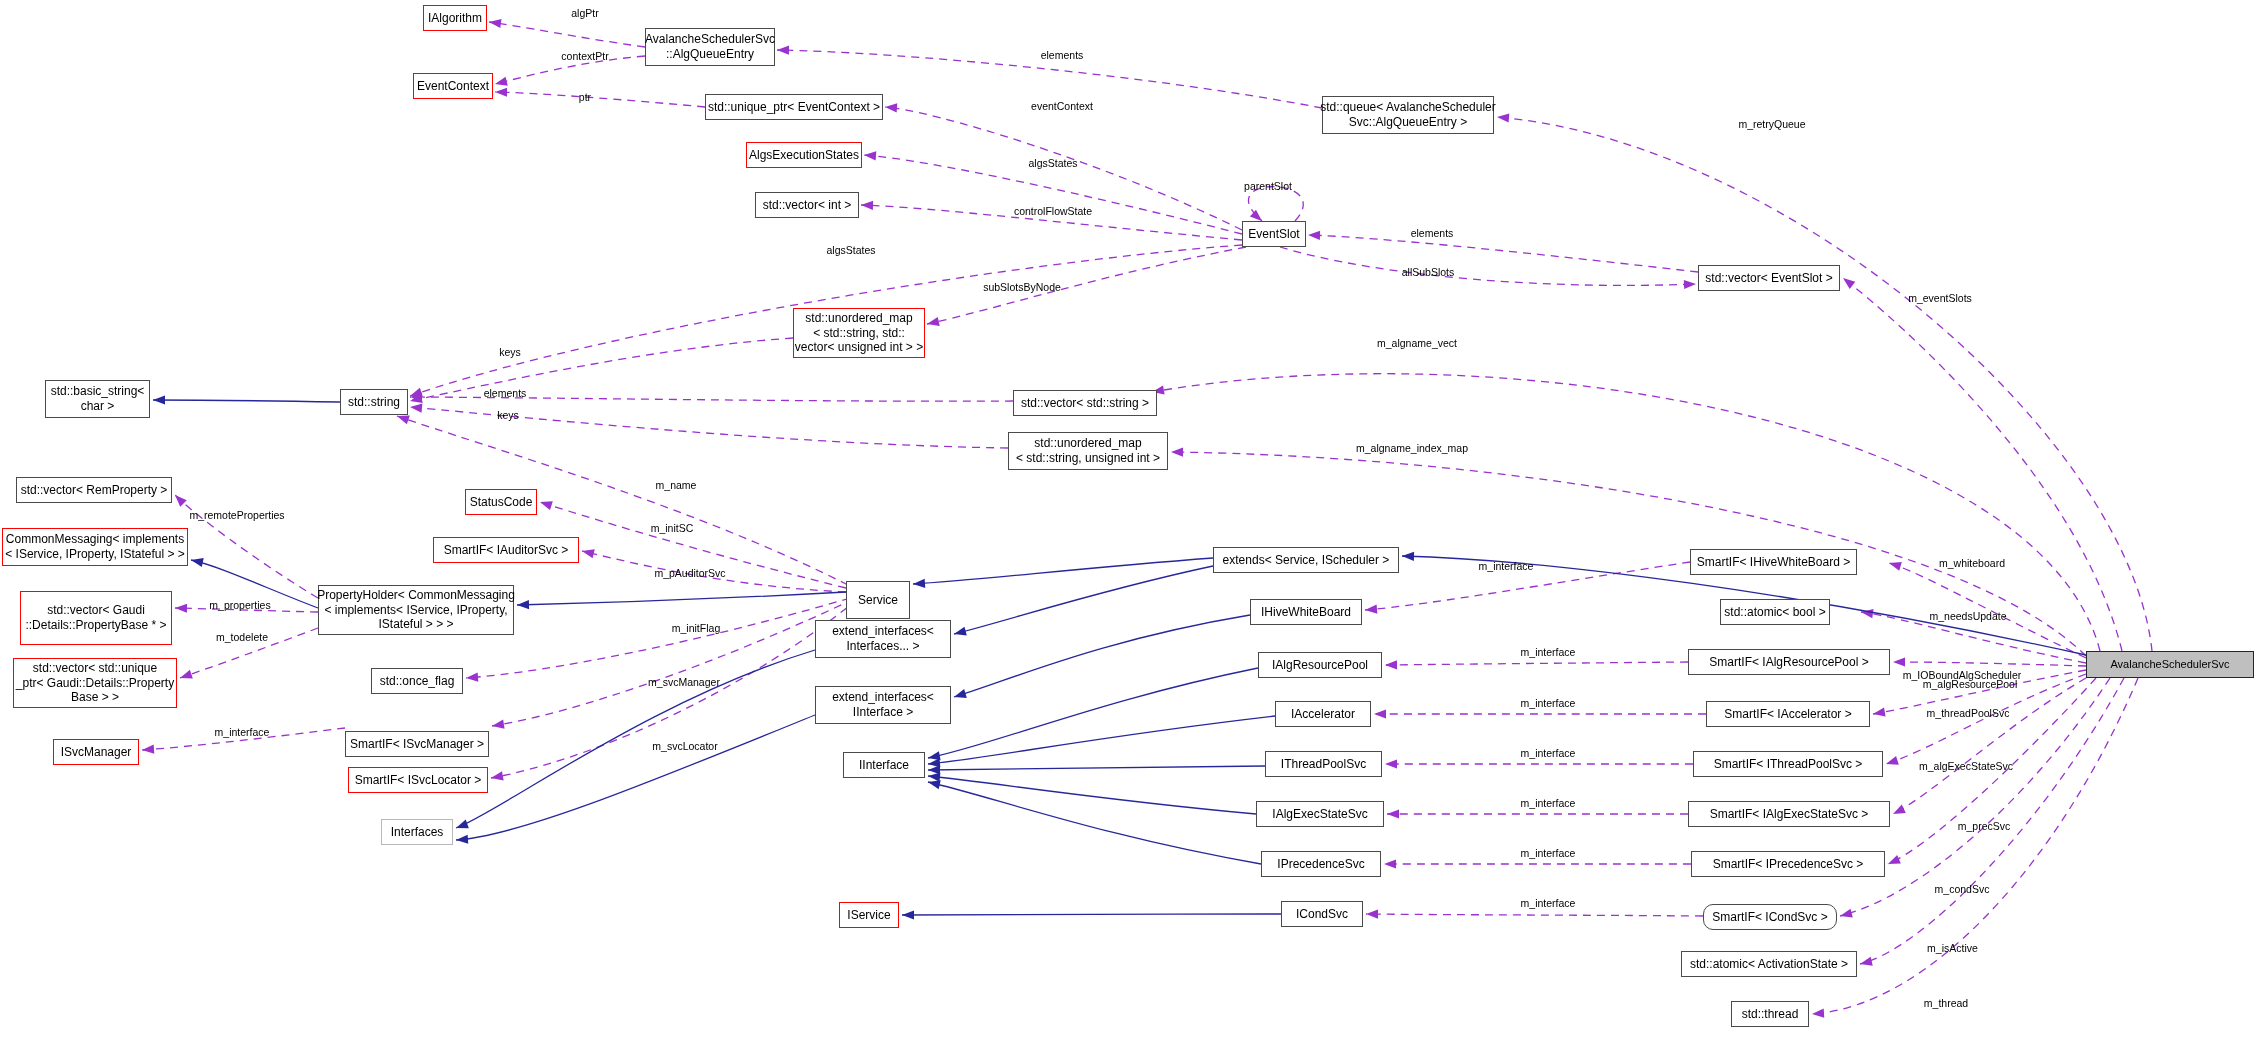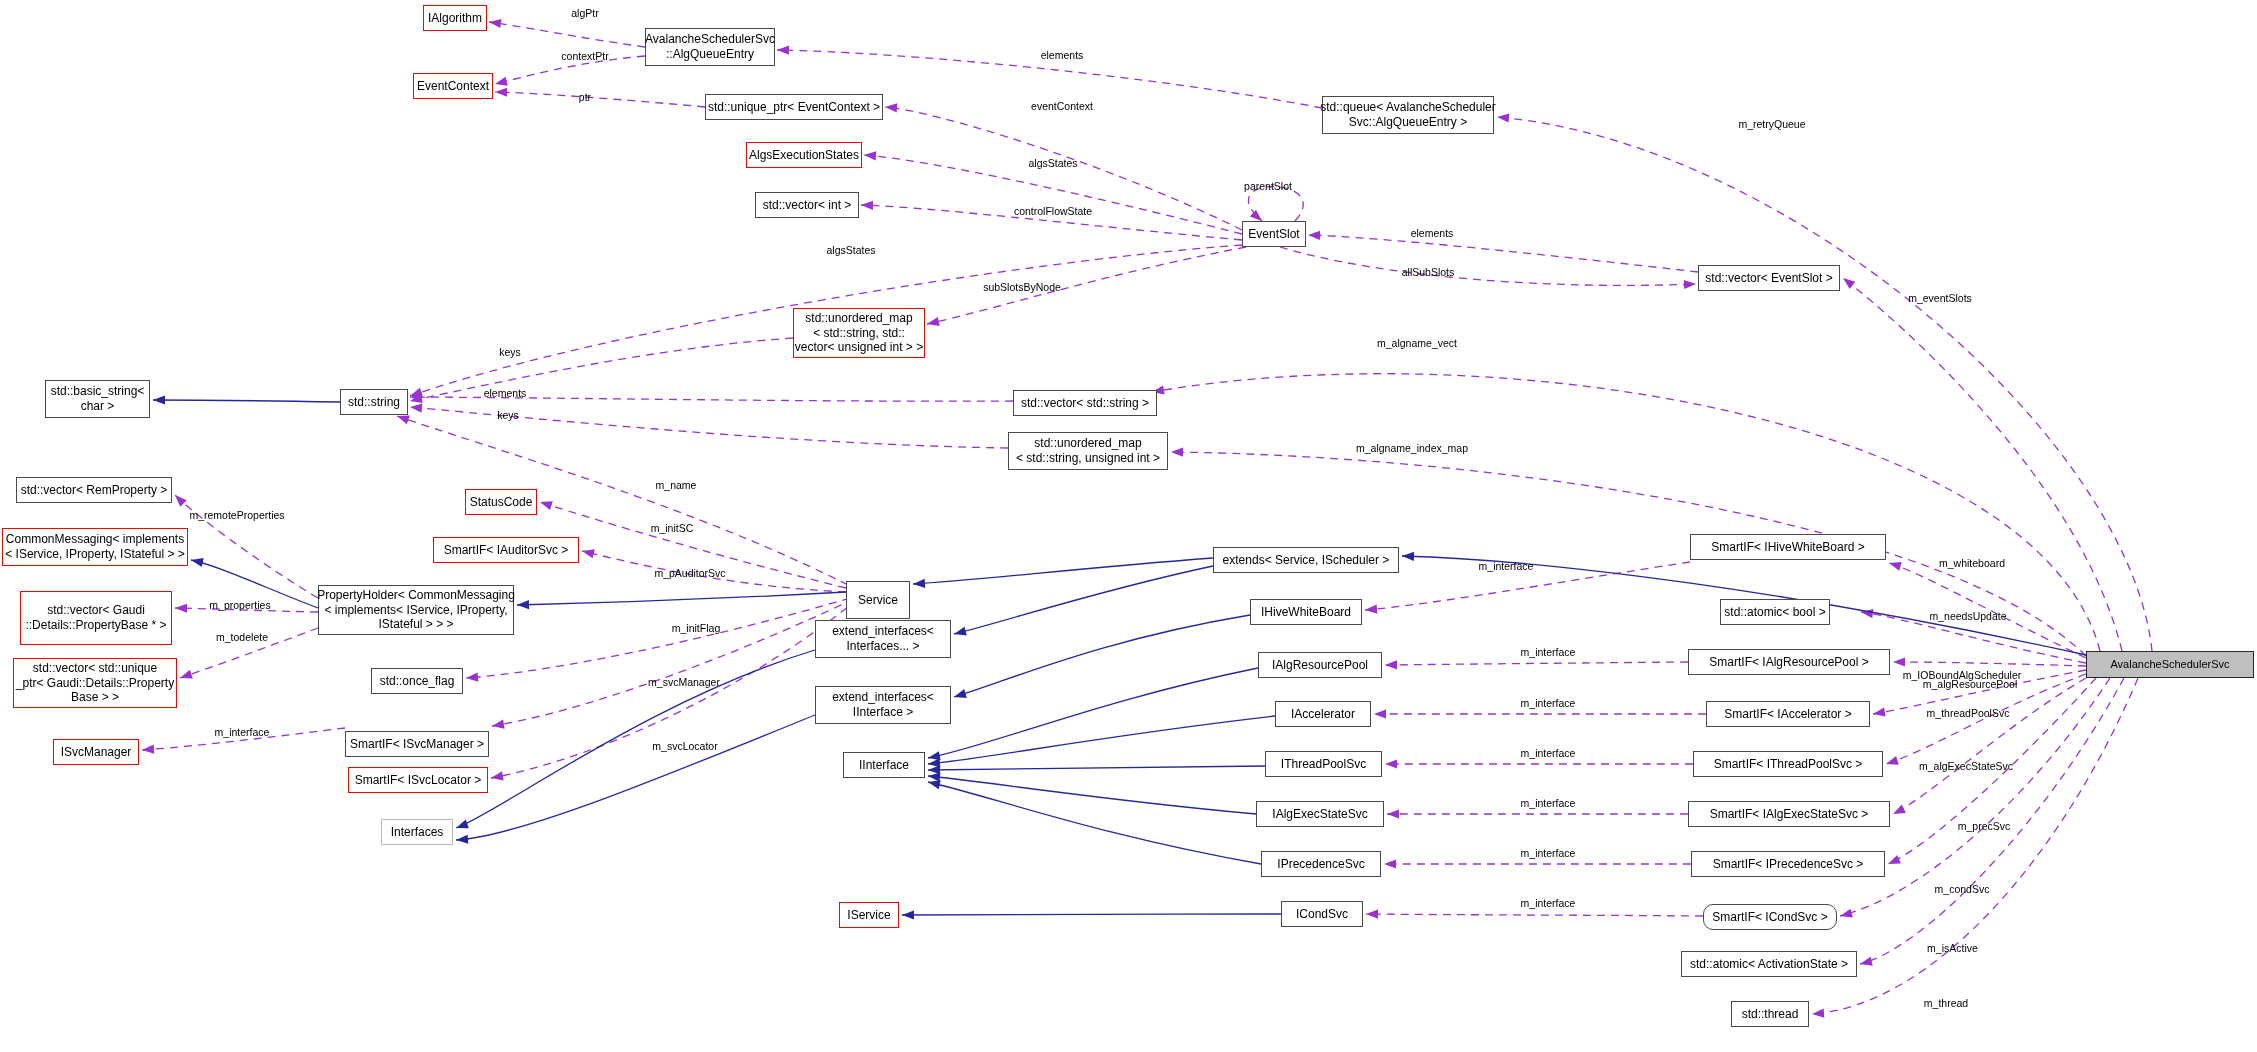--- a/index.html
+++ b/index.html
@@ -268,21 +268,21 @@
     </div>
     <div class="node cls" style="left: 1261px; top: 851px; width: 120px; height: 26px;">
       <div>IPrecedenceSvc</div>
     </div>
     <div class="node cls" style="left: 1281px; top: 901px; width: 82px; height: 26px;">
       <div>ICondSvc</div>
     </div>
     <div class="node ext" style="left: 839px; top: 902px; width: 60px; height: 26px;">
       <div>IService</div>
     </div>
-    <div class="node cls" style="left: 1690px; top: 534px; width: 196px; height: 26px; text-align: center;">
+    <div class="node cls" style="left: 1690px; top: 549px; width: 167px; height: 26px; text-align: center;">
       <div>SmartIF&lt; IHiveWhiteBoard &gt;</div>
     </div>
     <div class="node cls" style="left: 1720px; top: 599px; width: 110px; height: 26px;">
       <div>std::atomic&lt; bool &gt;</div>
     </div>
     <div class="node cls" style="left: 1688px; top: 649px; width: 202px; height: 26px;">
       <div>SmartIF&lt; IAlgResourcePool &gt;</div>
     </div>
     <div class="node cls" style="left: 1706px; top: 701px; width: 164px; height: 26px;">
       <div>SmartIF&lt; IAccelerator &gt;</div>

